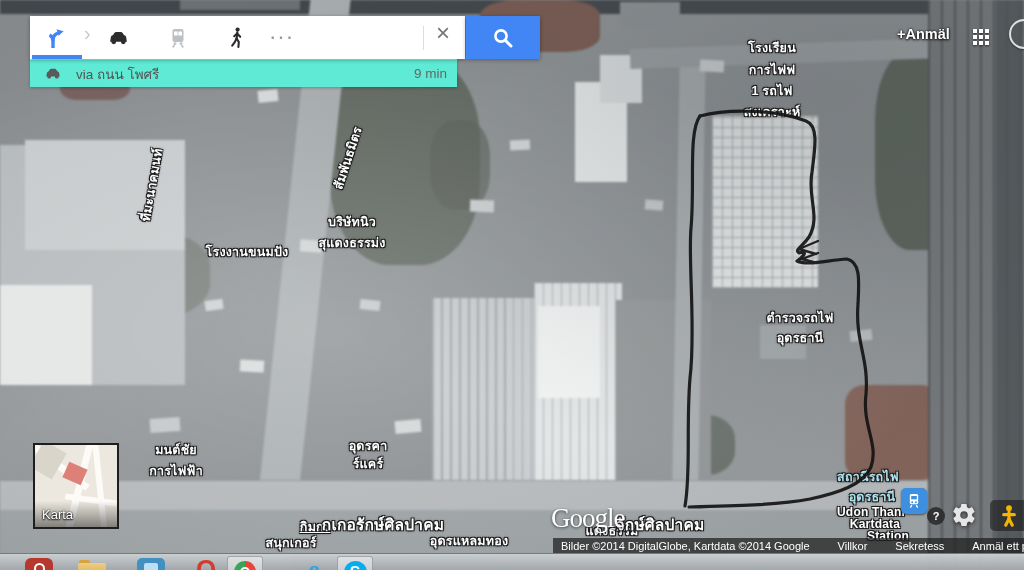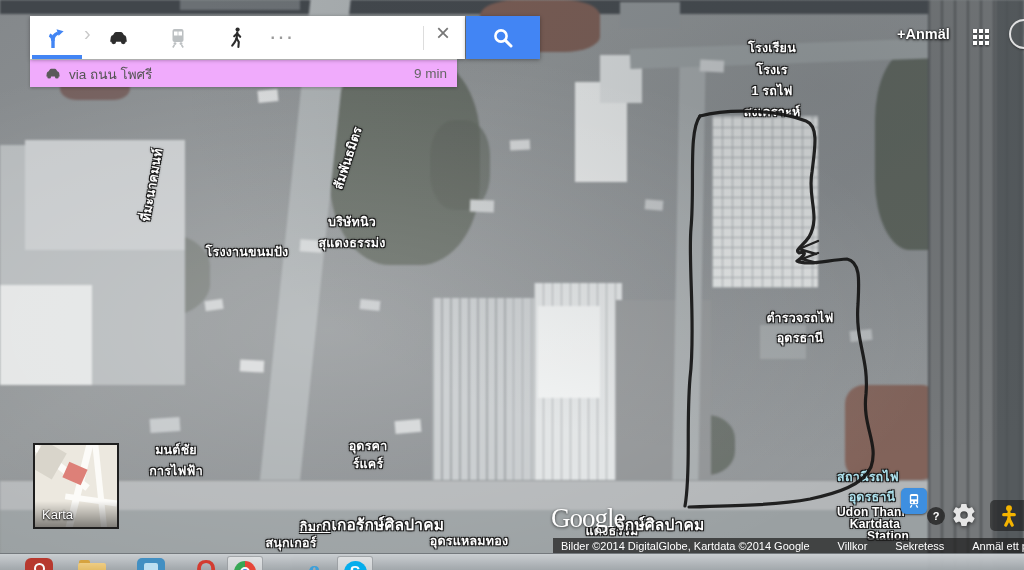--- a/index.html
+++ b/index.html
@@ -36,23 +36,23 @@
   .panel{position:absolute;left:30px;top:16px;width:435px;height:43px;background:#fff;
     box-shadow:0 1px 4px rgba(0,0,0,.35);z-index:50;}
   .panel .ic{position:absolute;top:9px;width:26px;height:26px;display:flex;align-items:center;justify-content:center;cursor:pointer;}
   .underline{position:absolute;left:2px;bottom:0;width:50px;height:4px;background:#4285f4;}
   .chev{position:absolute;left:54px;top:6px;font-size:20px;color:#c9c9c9;}
   .dots{color:#9a9a9a;font-size:16px;font-weight:bold;letter-spacing:3px;}
   .vdiv{position:absolute;left:393px;top:10px;width:1px;height:24px;background:#ddd;}
   .xbtn{position:absolute;left:399px;top:3px;font-size:24px;color:#777;cursor:pointer;width:28px;text-align:center;}
   .searchbtn{position:absolute;left:466px;top:16px;width:74px;height:43px;background:#4285f4;
     box-shadow:0 1px 4px rgba(0,0,0,.35);display:flex;align-items:center;justify-content:center;cursor:pointer;z-index:50;}
-  .routerow{position:absolute;left:30px;top:59px;width:427px;height:28px;background:#f0abfc;
+  .routerow{position:absolute;left:30px;top:59px;width:427px;height:28px;background:#5eead4;
     border-top:1px solid #ddd;box-shadow:0 1px 3px rgba(0,0,0,.25);z-index:49;
-    display:flex;align-items:center;font-size:13.5px;color:#555;}
+    display:flex;align-items:center;font-size:13.5px;color:#555;gap:7px;}
   .routerow .via{margin-left:6px;}
   .routerow .dur{margin-left:auto;margin-right:10px;color:#666;}
   .acct-name{position:absolute;left:897px;top:26px;font-size:14.5px;font-weight:bold;color:#fff;
     text-shadow:0 1px 3px #000,0 0 2px #000;cursor:pointer;z-index:40;}
   .gridicon{position:absolute;left:973px;top:29px;width:4px;height:4px;background:#fff;cursor:pointer;z-index:40;
     box-shadow:6px 0 #fff,12px 0 #fff,0 6px #fff,6px 6px #fff,12px 6px #fff,0 12px #fff,6px 12px #fff,12px 12px #fff;
     filter:drop-shadow(0 1px 1px rgba(0,0,0,.6));}
   .avatar{position:absolute;left:1009px;top:19px;width:30px;height:30px;border-radius:50%;
     border:2px solid rgba(240,240,240,.9);z-index:40;box-shadow:0 1px 2px rgba(0,0,0,.4);}
 
@@ -141,21 +141,21 @@
     <div style="left:395px;top:420px;width:26px;height:13px;background:#d2d5d6;transform:rotate(-5deg);"></div>
     <div style="left:470px;top:200px;width:24px;height:12px;background:#cfd2d3;transform:rotate(2deg);"></div>
     <div style="left:510px;top:140px;width:20px;height:10px;background:#d8dadb;transform:rotate(-3deg);"></div>
     <div style="left:645px;top:200px;width:18px;height:10px;background:#c6c9cb;transform:rotate(5deg);"></div>
     <div style="left:850px;top:330px;width:22px;height:11px;background:#b8bcbe;transform:rotate(-6deg);"></div>
     <div style="left:700px;top:60px;width:24px;height:12px;background:#cdd0d2;transform:rotate(3deg);"></div>
   </div>
   <div class="haze"></div>
 
   <span class="mlbl" style="left:772px;top:48px;">โรงเรียน</span>
-  <span class="mlbl" style="left:772px;top:70px;">โรงเร</span>
+  <span class="mlbl" style="left:772px;top:70px;">การไฟฟ</span>
   <span class="mlbl" style="left:772px;top:91px;">1 รถไฟ</span>
   <span class="mlbl" style="left:772px;top:112px;">สงเคราะห์</span>
   <span class="mlbl rotA" style="left:152px;top:185px;">ที่มะนาคมนท์</span>
   <span class="mlbl rotB" style="left:348px;top:158px;">สัมพันธมิตร</span>
   <span class="mlbl" style="left:352px;top:222px;">บริษัทนิว</span>
   <span class="mlbl" style="left:352px;top:243px;">สุแดงธรรม่ง</span>
   <span class="mlbl" style="left:247px;top:252px;">โรงงานขนมปัง</span>
   <span class="mlbl" style="left:176px;top:450px;">มนต์ชัย</span>
   <span class="mlbl" style="left:176px;top:471px;">การไฟฟ้า</span>
   <span class="mlbl" style="left:368px;top:446px;">อุดรคา</span>

